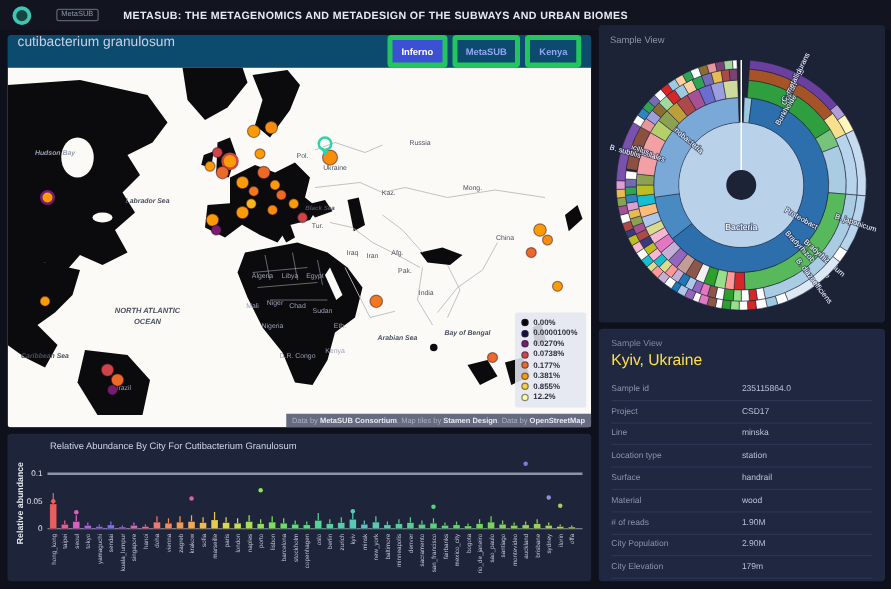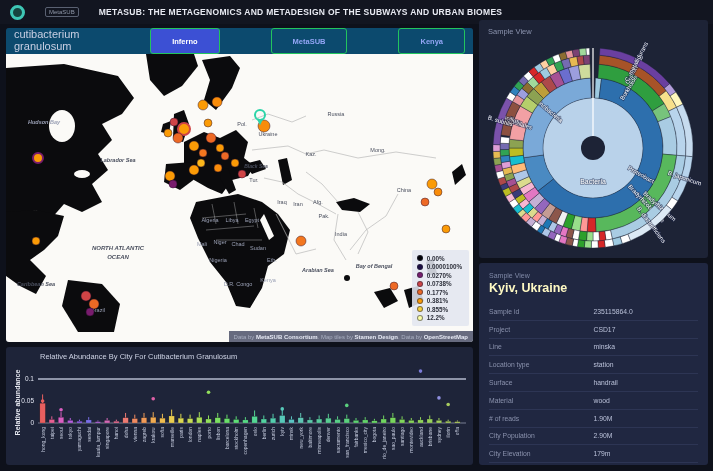--- a/index.html
+++ b/index.html
@@ -19,22 +19,22 @@
   #map-panel    { left:6px;  top:28px;  width:467px; height:314px; overflow:hidden; }
   #chart-panel  { left:6px;  top:347px; width:467px; height:118px; }
   #sun-panel    { left:479px; top:20px;  width:229px; height:238px; background:#1d2336; }
   #info-panel   { left:479px; top:263px; width:229px; height:202px; background:#202741; }
 
   
   #map-head { position:absolute; left:0; top:0; width:100%; height:26px; background:#0c4a6e;
               display:flex; justify-content:space-between; padding:0 8px; }
   #map-title { font-size:11px; color:#c9cfe3; }
   #cmap-buttons { display:flex; gap:4px; }
-  #cmap-buttons .btn { font-size:7.5px; font-weight:bold; padding:2px 21px; border-radius:3px;
-                       border:1px solid #22c55e; color:#93a5f5; background:transparent; cursor:pointer;margin-left:47px; }
+  #cmap-buttons .btn { font-size:7.5px; font-weight:bold; padding:2px 7px; border-radius:3px;
+                       border:4px solid #22c55e; color:#93a5f5; background:transparent; cursor:pointer; }
   #cmap-buttons .btn.active { background:#3c50d4; color:#ffffff; }
 
   #map-wrap { position:absolute; left:0; top:26px; width:467px; height:288px; }
   #world-map { display:block; }
 
   
   #map-legend { position:absolute; right:4px; bottom:16px; background:rgba(226,230,240,0.88);
                 border-radius:2px; padding:4px 7px 4px 5px; }
   .leg-row { display:flex; align-items:center; gap:4px; height:8.5px; }
   .leg-dot { width:6px; height:6px; border-radius:50%; border:1px solid rgba(40,40,60,.55); flex:0 0 auto; }
@@ -44,21 +44,21 @@
   #map-attrib { position:absolute; right:0; bottom:0; height:11px; background:rgba(70,76,100,0.82);
                 display:flex; align-items:center; padding:0 5px; font-size:6px; color:#aab0c2;
                 white-space:pre; }
   #map-attrib .lnk { color:#e6e9f4; font-weight:bold; }
 
   
   #sun-eyebrow { position:absolute; left:9px; top:7px; font-size:7.5px; color:#8b93ae; z-index:2; }
 
   
   #info-eyebrow { position:absolute; left:10px; top:9px; font-size:7px; color:#7f88a6; }
-  #info-title   { position:absolute; left:10px; top:18px; font-size:12.5px; font-weight:bold; color:#fef9c3; }
+  #info-title   { position:absolute; left:10px; top:18px; font-size:12.5px; font-weight:normal; color:#fde047; }
   #info-rows    { position:absolute; left:10px; top:40px; width:209px; }
   .info-row { display:flex; height:17.8px; align-items:center; border-bottom:1px solid #2d3554; }
   .info-label { width:50%; font-size:6.8px; color:#8a92ad; }
   .info-value { width:50%; font-size:6.8px; color:#b9c0d8; }
 
   
   #abun-title { position:absolute; left:34px; top:5px; font-size:7.5px; color:#cdd2e4; }
   #abun-ylab  { position:absolute; left:-24px; top:52px; font-size:7px; font-weight:bold; color:#e8eaf2;
                 transform:rotate(-90deg); width:70px; text-align:center; }
   #abun-svg   { position:absolute; left:0; top:14px; }

